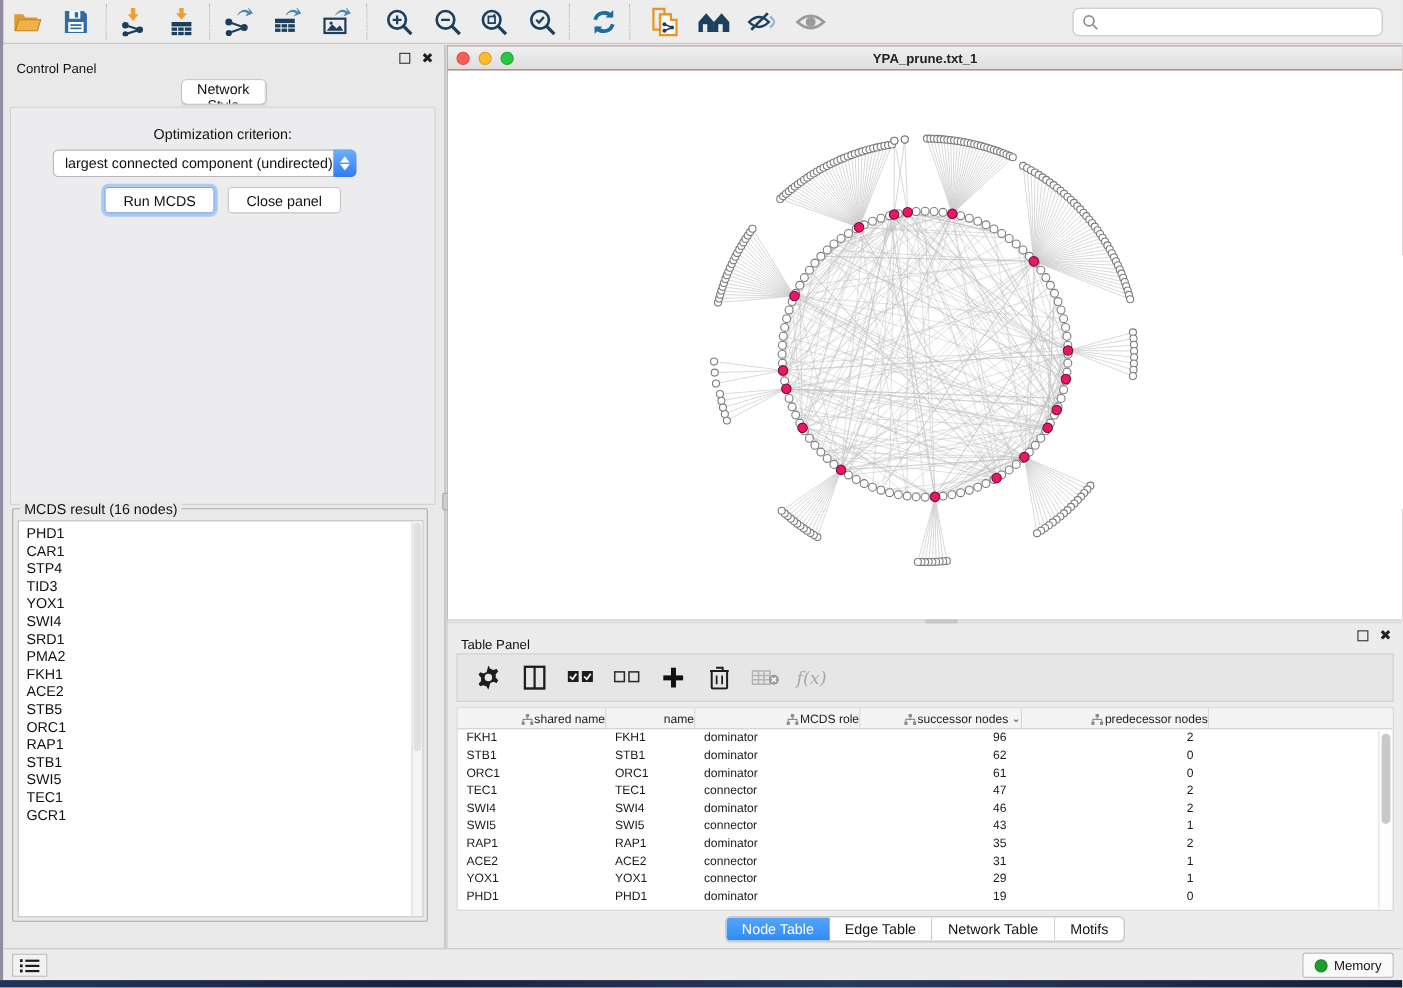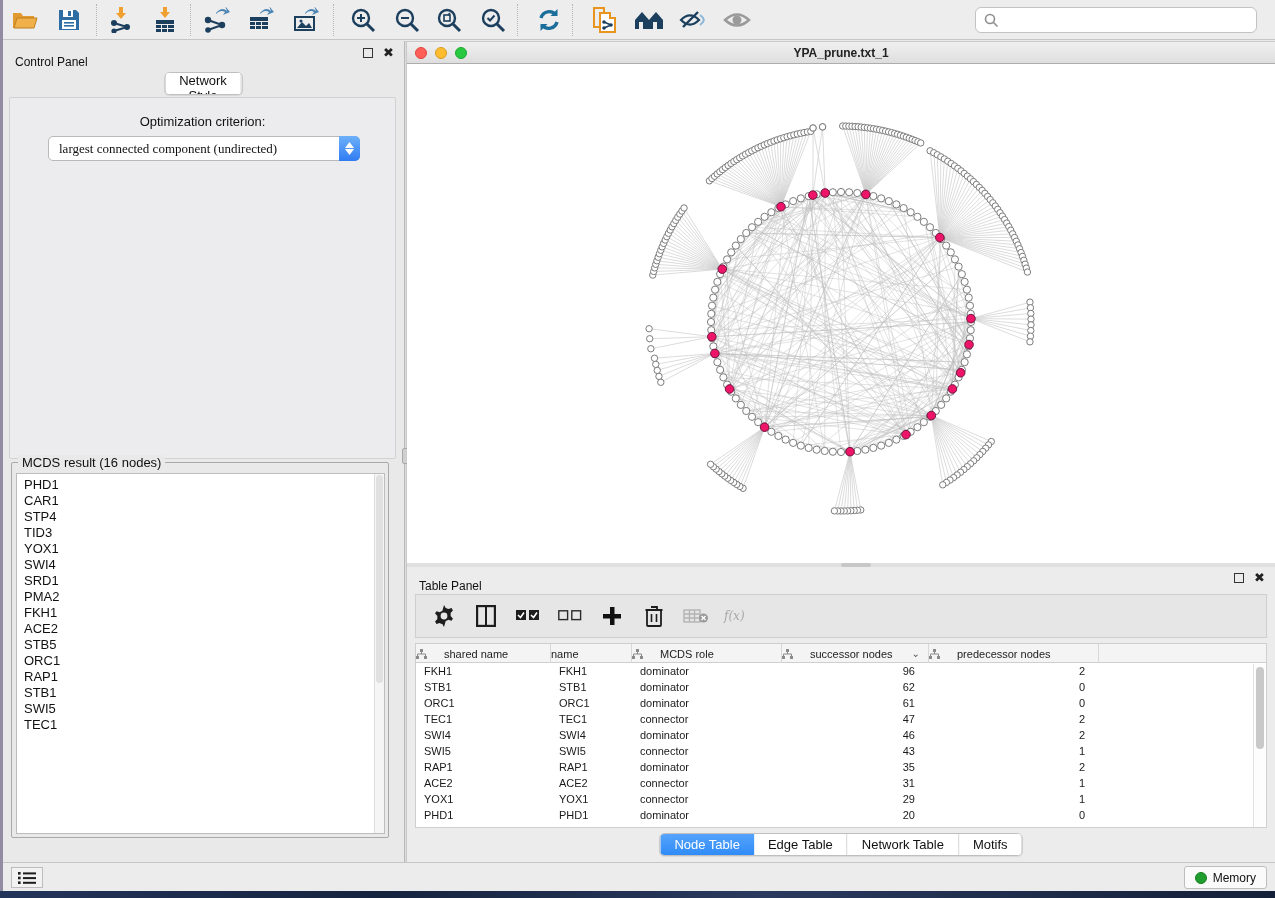--- a/index.html
+++ b/index.html
@@ -27,21 +27,21 @@
   .close-btn { font-size:13px; font-weight:bold; color:#222; line-height:10px; }
 
   .seg { display:flex; border:1px solid #bfbfbf; border-radius:5px; overflow:hidden; background:#fff; height:23px; box-shadow:0 1px 1px rgba(0,0,0,.08); }
   .seg > div { display:flex; align-items:center; justify-content:center; padding:0 14px; font-size:13px; color:#111; border-right:1px solid #c9c9c9; background:#fff; }
   .seg > div:last-child { border-right:none; }
   .seg > div.active { background:linear-gradient(#56a4fc,#2f8bf7); color:#fff; border-right:none; }
   .cp-tabs { position:absolute; left:50%; transform:translateX(-50%); top:31px;flex-direction:column; }
 
   .cp-content { position:absolute; left:6px; top:56px; width:387px; height:362px; background:#ececee; border:1px solid #d2d2d2; border-radius:2px; }
   .opt-label { text-align:center; margin-top:16px; font-size:13px; color:#111; }
-  .dropdown { position:absolute; left:38px; top:38px; width:312px; height:25px; background:#fff; border:1px solid #b9b9b9; border-radius:5px; display:flex; align-items:center;font-family:Liberation Serif, serif; }
+  .dropdown { position:absolute; left:38px; top:38px; width:276px; height:25px; background:#fff; border:1px solid #b9b9b9; border-radius:5px; display:flex; align-items:center; }
   .dropdown .dd-text { flex:1; padding-left:10px; font-size:13px; color:#111; white-space:nowrap; overflow:hidden; }
   .dd-cap { width:21px; height:25px; margin:-1px -1px -1px 0; border-radius:0 5px 5px 0; background:linear-gradient(#6db0f9,#2f7cf3); display:flex; flex-direction:column; align-items:center; justify-content:center; gap:1px; }
   .dd-cap svg { display:block; }
   .btn-row { position:absolute; left:0; top:72px; width:100%; display:flex; justify-content:center; gap:12px; }
   .mac-btn { height:24px; padding:0 16px; background:#fff; border:1px solid #c3c3c3; border-radius:4px; font-size:13px; color:#111; display:flex; align-items:center; }
   .mac-btn.focused { border-color:#7aa8ef; box-shadow:0 0 0 3px rgba(110,165,245,.5); }
 
   .fieldset { position:absolute; left:8px; top:421px; width:378px; height:376px; border:1px solid #a9a9a9; border-radius:2px; }
   .fieldset .legend { position:absolute; left:6px; top:-8px; background:#e9e9e9; padding:0 4px; font-size:13px; color:#111; }
   .result-list { position:absolute; left:4px; top:10px; width:369px; height:361px; background:#fff; border:1px solid #bdbdbd; overflow:hidden; }
@@ -63,25 +63,25 @@
   .tl-red { background:#ff5f57; border:1px solid #e0443e; }
   .tl-yellow { background:#febc2e; border:1px solid #d89c22; }
   .tl-green { background:#28c840; border:1px solid #1da82f; }
   .net-title { text-align:center; line-height:22px; font-size:12px; font-weight:700; color:#222; }
   .net-canvas { position:absolute; left:0; top:23px; width:868px; height:499px; background:#fff; }
 
   
   .table-panel { position:absolute; left:407px; top:567px; width:868px; height:295px; background:#ececec; }
   .tp-toolbar { position:absolute; left:8px; top:27px; width:852px; height:44px; background:#e6e6e6; border:1px solid #cfcfcf; display:flex; align-items:center; gap:14px; padding-left:14px; }
   .tp-ico { width:28px; height:28px; display:flex; align-items:center; justify-content:center; }
-  .fx-label { font-family:"DejaVu Serif",serif; font-style:italic; font-size:12px; color:#a8a8a8; }
+  .fx-label { font-family:"DejaVu Serif",serif; font-style:italic; font-size:16px; color:#a8a8a8; }
 
   .tbl { position:absolute; left:8px; top:76px; width:852px; height:185px; background:#fff; border:1px solid #cfcfcf; overflow:hidden; }
   .tbl-head { display:flex; height:19px; background:#f4f4f4; border-bottom:1px solid #cfcfcf; }
-  .th { display:flex; align-items:center; justify-content:flex-start; gap:17px; font-size:11px; color:#222; border-right:1px solid #d8d8d8; height:19px; }
+  .th { display:flex; align-items:center; justify-content:flex-end; gap:1px; font-size:11px; color:#222; border-right:1px solid #d8d8d8; height:19px; }
   .th.fill { border-right:none; flex:1; }
   .c0{width:135px}.c1{width:81px}.c2{width:150px}.c3{width:147px}.c4{width:170px}
   .tbl-body .tr { display:flex; height:16px; align-items:center; font-size:11px; }
   .td { padding-left:8px; white-space:nowrap; overflow:hidden; }
   .td.num { text-align:right; padding-right:14px; padding-left:0; }
   .tbl-scroll { position:absolute; right:1px; top:20px; width:12px; height:163px; background:#fdfdfd; border-left:1px solid #e0e0e0; }
   .tbl-scroll .thumb { position:absolute; left:2px; top:3px; width:8px; height:82px; background:#c9c9c9; border-radius:4px; }
   .tp-tabs { position:absolute; left:50%; transform:translateX(-50%); top:266px; }
 
   
@@ -272,20 +272,24 @@
       <div class="dropdown">
         <span class="dd-text">largest connected component (undirected)</span>
         <span class="dd-cap">
           <svg width="9" height="6" viewBox="0 0 9 6">
               <path d="M4.5 0 L9 6 H0 Z" fill="#fff"></path>
             </svg>
           <svg width="9" height="6" viewBox="0 0 9 6">
               <path d="M4.5 6 L0 0 H9 Z" fill="#fff"></path>
             </svg>
         </span>
+      </div>
+      <div class="btn-row">
+        <div class="mac-btn focused">Run MCDS</div>
+        <div class="mac-btn">Close panel</div>
       </div>
     </div>
 
     <div class="fieldset">
       <span class="legend">MCDS result (16 nodes)</span>
       <div class="result-list">
         <div class="result-inner" id="mcds-list">
             <div>PHD1</div>
             <div>CAR1</div>
             <div>STP4</div>
@@ -295,20 +299,21 @@
             <div>SRD1</div>
             <div>PMA2</div>
             <div>FKH1</div>
             <div>ACE2</div>
             <div>STB5</div>
             <div>ORC1</div>
             <div>RAP1</div>
             <div>STB1</div>
             <div>SWI5</div>
             <div>TEC1</div>
+            <div>GCR1</div>
           </div>
         <div class="result-scroll">
             <div class="thumb"></div>
           </div>
       </div>
     </div>
   </div>
 
   <div class="vsplit">
       <div class="handle"></div>
@@ -1289,21 +1294,21 @@
             <div class="td c0">YOX1</div>
             <div class="td c1">YOX1</div>
             <div class="td c2">connector</div>
             <div class="td c3 num">29</div>
             <div class="td c4 num">1</div>
           </div>
           <div class="tr">
             <div class="td c0">PHD1</div>
             <div class="td c1">PHD1</div>
             <div class="td c2">dominator</div>
-            <div class="td c3 num">20</div>
+            <div class="td c3 num">19</div>
             <div class="td c4 num">0</div>
           </div>
         </div>
       <div class="tbl-scroll">
           <div class="thumb"></div>
         </div>
     </div>
 
     <div class="seg tp-tabs">
       <div class="active">Node Table</div>

